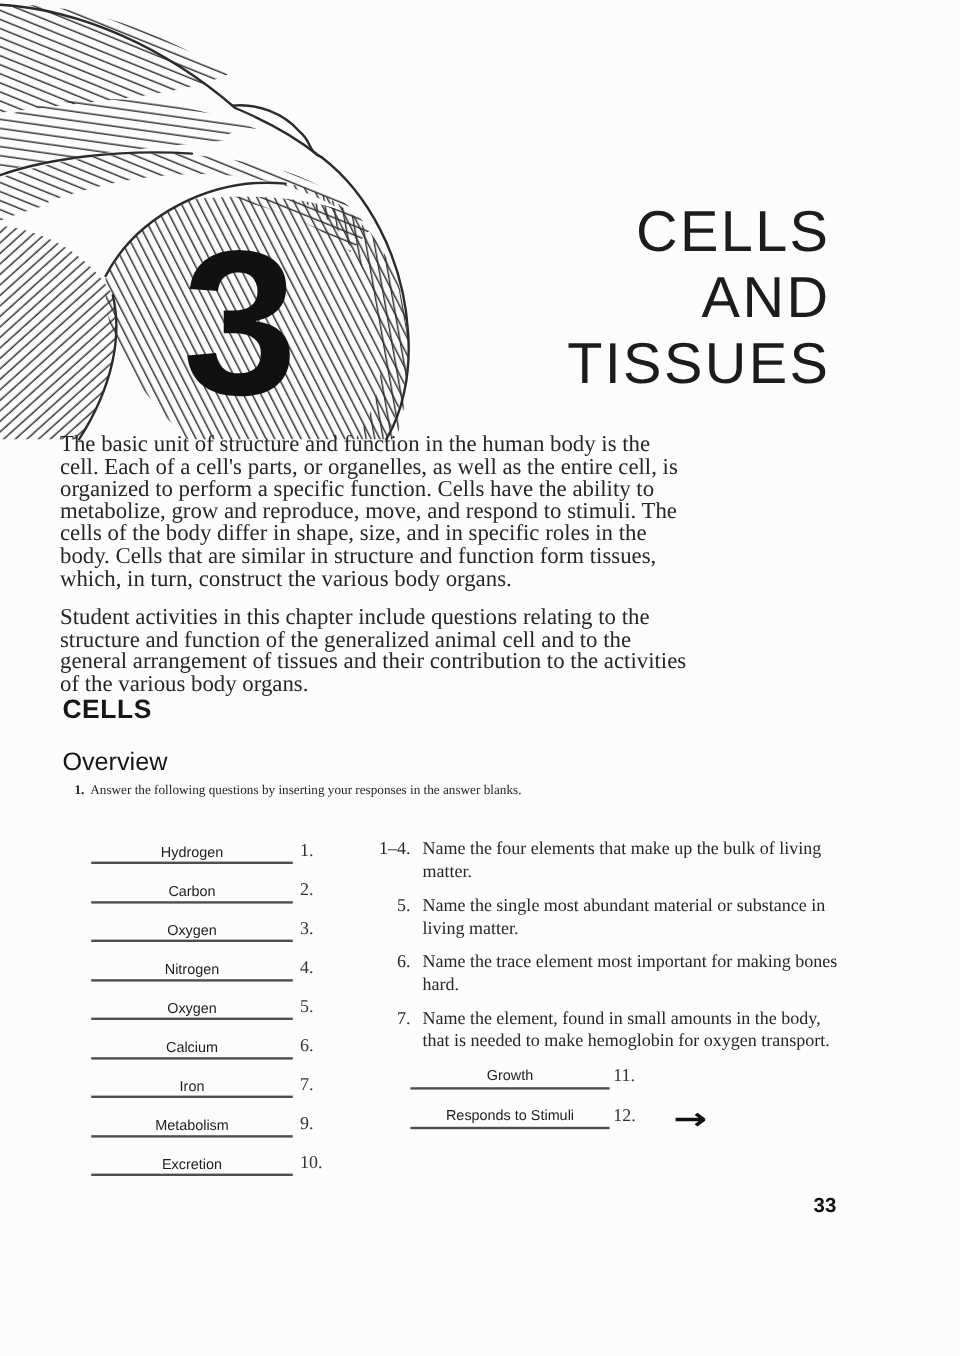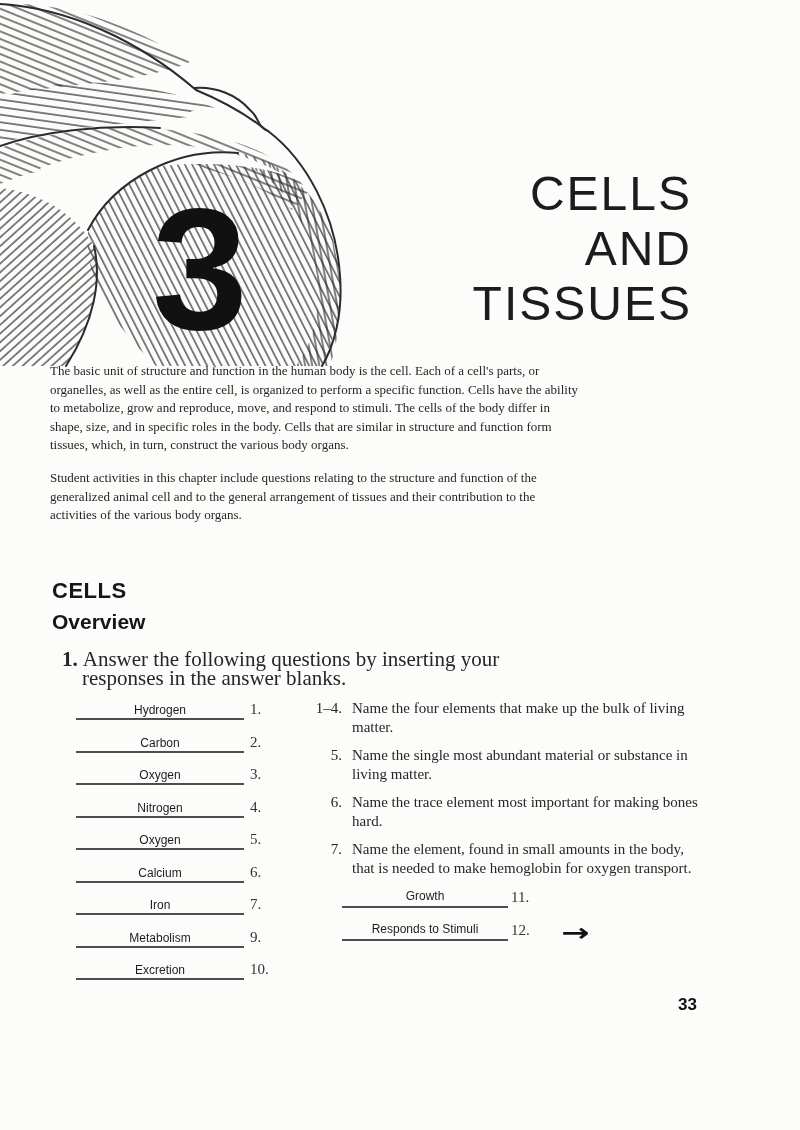--- a/index.html
+++ b/index.html
@@ -18,38 +18,38 @@
   }
   
   .chapter-title{
     position:absolute;left:380px;top:166px;width:312px;
     text-align:right;font-family:"Liberation Sans",sans-serif;
     font-weight:300;font-size:48px;line-height:55px;
     letter-spacing:2px;color:#1c1c1c;
   }
   
   .intro{position:absolute;left:50px;top:362px;width:528px;
-    font-size:13px;line-height:18.6px;}
+    font-size:19px;line-height:18.6px;}
   .intro p{margin:0;}
   .intro p + p{margin-top:14px;}
   
   .sec-heading{
     position:absolute;left:52px;top:578px;margin:0;
     font-family:"Liberation Sans",sans-serif;font-weight:bold;
     font-size:22px;letter-spacing:.5px;color:#161616;
   }
   .sec-subheading{
-    position:absolute;left:52px;top:610px;margin:0;
-    font-family:"Liberation Sans",sans-serif;font-weight:bold;
+    position:absolute;left:52px;top:624px;margin:0;
+    font-family:"Liberation Sans",sans-serif;font-weight:normal;
     font-size:21px;color:#161616;
   }
   
   .instruction{
     position:absolute;left:62px;top:650px;width:470px;
-    font-size:21px;line-height:19px;
+    font-size:11px;line-height:19px;
     padding-left:20px;text-indent:-20px;
   }
   .instr-num{font-weight:bold;margin-right:5px;}
   
   .answers-col{position:absolute;left:76px;top:699px;width:200px;}
   .answer-row{display:flex;align-items:flex-end;height:21px;margin-bottom:11.5px;}
   .blank{
     flex:1;text-align:center;border-bottom:2px solid #4e4e4e;
     font-family:"Liberation Sans",sans-serif;font-size:12px;color:#1d1d1d;
     padding-bottom:1px;white-space:nowrap;

